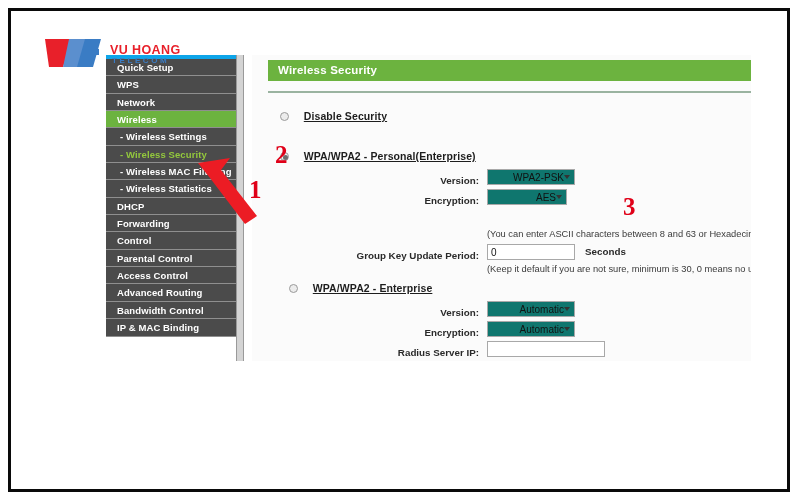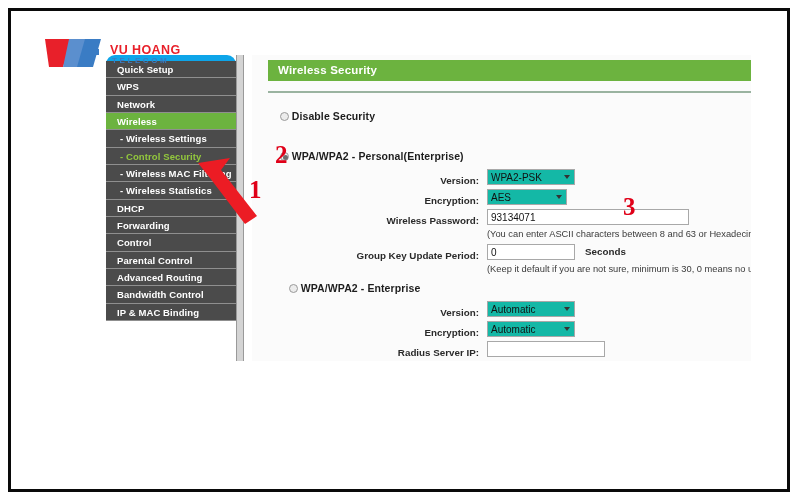--- a/index.html
+++ b/index.html
@@ -27,22 +27,21 @@
     overflow: hidden;
     background: #ffffff;
   }
 
   
   #sidebar {
     position: absolute;
     left: 95px; top: 44px;
     width: 130px;
     background: #4b4b4b;
-    border-top: 6px solid #0ea5e9;
-    border-radius: 9px;
+    border-top: 4px solid #0ea5e9;
   }
   .nav-item {
     height: 17.35px;
     line-height: 17.35px;
     background: #4b4b4b;
     color: #ffffff;
     font-size: 9.5px;
     font-weight: bold;
     padding-left: 11px;
     border-bottom: 1px solid #8f8f8f;
@@ -104,22 +103,22 @@
     display: inline-block; width: 9px; height: 9px;
     border-radius: 50%; border: 1px solid #9a9a9a;
     background: #ececec; vertical-align: -1px;
   }
   .radio.checked { background: #ececec; position: relative; }
   .radio.checked::after {
     content: ""; position: absolute; left: 2px; top: 2px;
     width: 5px; height: 5px; border-radius: 50%; background: #6d6d6d;
   }
   .radio-label {
-    font-weight: bold; color: #1d1d1d;
-    font-size: 10.5px; letter-spacing: 0.1px;
+    margin-left: 12px; font-weight: bold; color: #1d1d1d;
+    font-size: 10.5px; letter-spacing: 0.1px; text-decoration: underline;
   }
 
   .field-row { position: absolute; height: 17px; font-size: 10px; }
   .f-label {
     position: absolute; right: 0; top: 6px;
     width: 200px; text-align: right;
     font-weight: bold; color: #2a2a2a; font-size: 9.8px;
     white-space: nowrap;
   }
   .f-ctrl { position: absolute; left: 0; top: 0; }
@@ -127,21 +126,21 @@
   select.sel, input.txt {
     font-family: "Liberation Sans", sans-serif;
     font-size: 10px; color: #111111;
     background: #ffffff;
     border: 1px solid #a8a8a8;
     height: 16px; padding: 0 3px;
     border-radius: 0;
   }
   select.sel {
     -webkit-appearance: none; appearance: none;
-    background: #14b8a6; padding-right: 18px;
+    background: #0f766e; padding-right: 10px; text-align: right;
   }
   .sel-wrap { position: relative; display: inline-block; }
   .sel-arrow {
     position: absolute; right: 5px; top: 6px;
     width: 0; height: 0;
     border-left: 3.5px solid transparent;
     border-right: 3.5px solid transparent;
     border-top: 4px solid #333333;
     pointer-events: none;
   }
@@ -170,27 +169,28 @@
 <div id="frame">
 
   <div id="shot">
 
     <nav id="sidebar">
       <div class="nav-item"><span>Quick Setup</span></div>
       <div class="nav-item"><span>WPS</span></div>
       <div class="nav-item"><span>Network</span></div>
       <div class="nav-item active-parent"><span>Wireless</span></div>
       <div class="nav-item sub"><span>- Wireless Settings</span></div>
-      <div class="nav-item sub active-sub"><span>- Control Security</span></div>
+      <div class="nav-item sub active-sub"><span>- Wireless Security</span></div>
       <div class="nav-item sub"><span>- Wireless MAC Filtering</span></div>
       <div class="nav-item sub"><span>- Wireless Statistics</span></div>
       <div class="nav-item"><span>DHCP</span></div>
       <div class="nav-item"><span>Forwarding</span></div>
       <div class="nav-item"><span>Control</span></div>
       <div class="nav-item"><span>Parental Control</span></div>
+      <div class="nav-item"><span>Access Control</span></div>
       <div class="nav-item"><span>Advanced Routing</span></div>
       <div class="nav-item"><span>Bandwidth Control</span></div>
       <div class="nav-item"><span>IP &amp; MAC Binding</span></div>
     </nav>
     <div id="nav-strip"></div>
 
     <section id="main">
 
       <div id="page-title-bar">
         <span>Wireless Security</span>
@@ -225,24 +225,20 @@
           <span class="sel-wrap">
             <select class="sel" style="width:80px;">
               <option>AES</option>
             </select>
             <span class="sel-arrow"></span>
           </span>
         </span>
       </div>
 
       <div class="field-row" style="left:35px; top:154px; width:440px;">
-        <span class="f-label" style="right:248px;">Wireless Password:</span>
-        <span class="f-ctrl" style="left:200px;">
-          <input class="txt" style="width: 202px;" type="text" value="93134071">
-        </span>
       </div>
 
       <div class="hint" style="left:235px; top:174px;">(You can enter ASCII characters between 8 and 63 or Hexadecimal characters between 8 and 64.)</div>
 
       <div class="field-row" style="left:35px; top:189px; width:440px;">
         <span class="f-label" style="right:248px;">Group Key Update Period:</span>
         <span class="f-ctrl" style="left:200px;">
           <input class="txt" style="width: 88px;" type="text" value="0">
         </span>
         <span class="unit" style="left:298px; top:2px;">Seconds</span>

